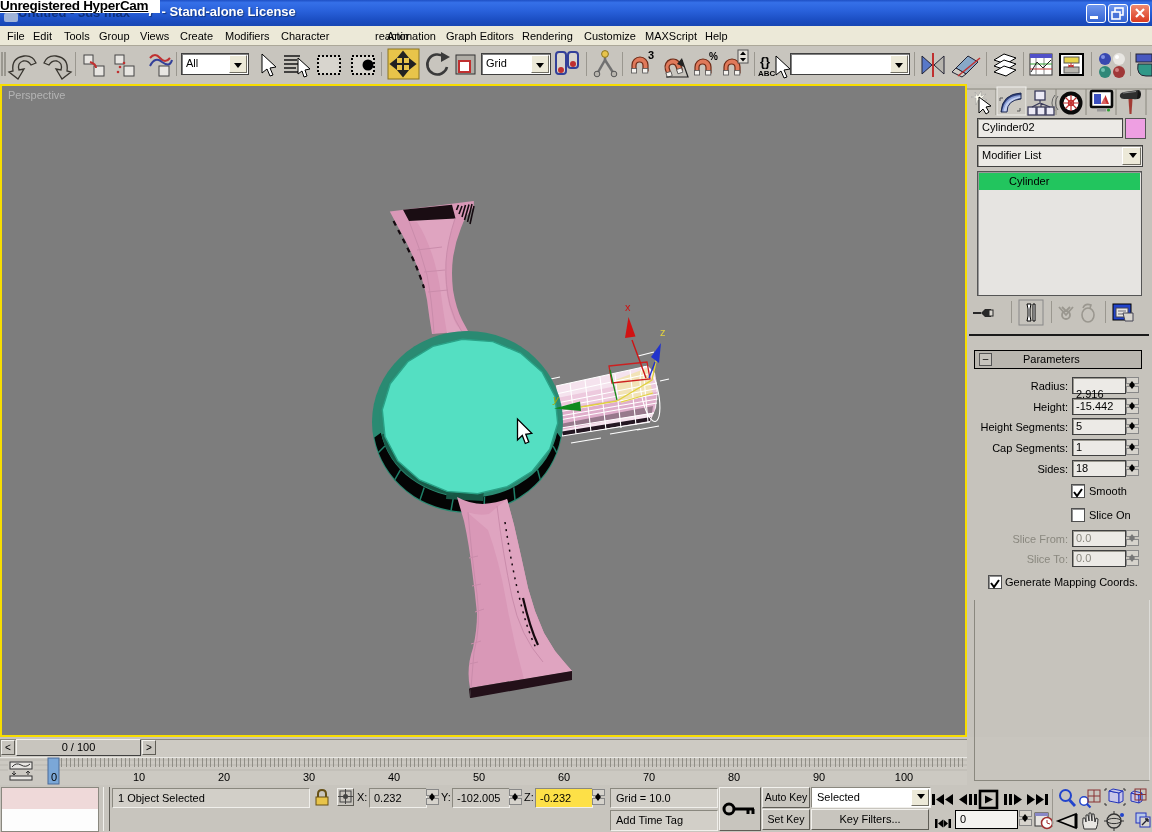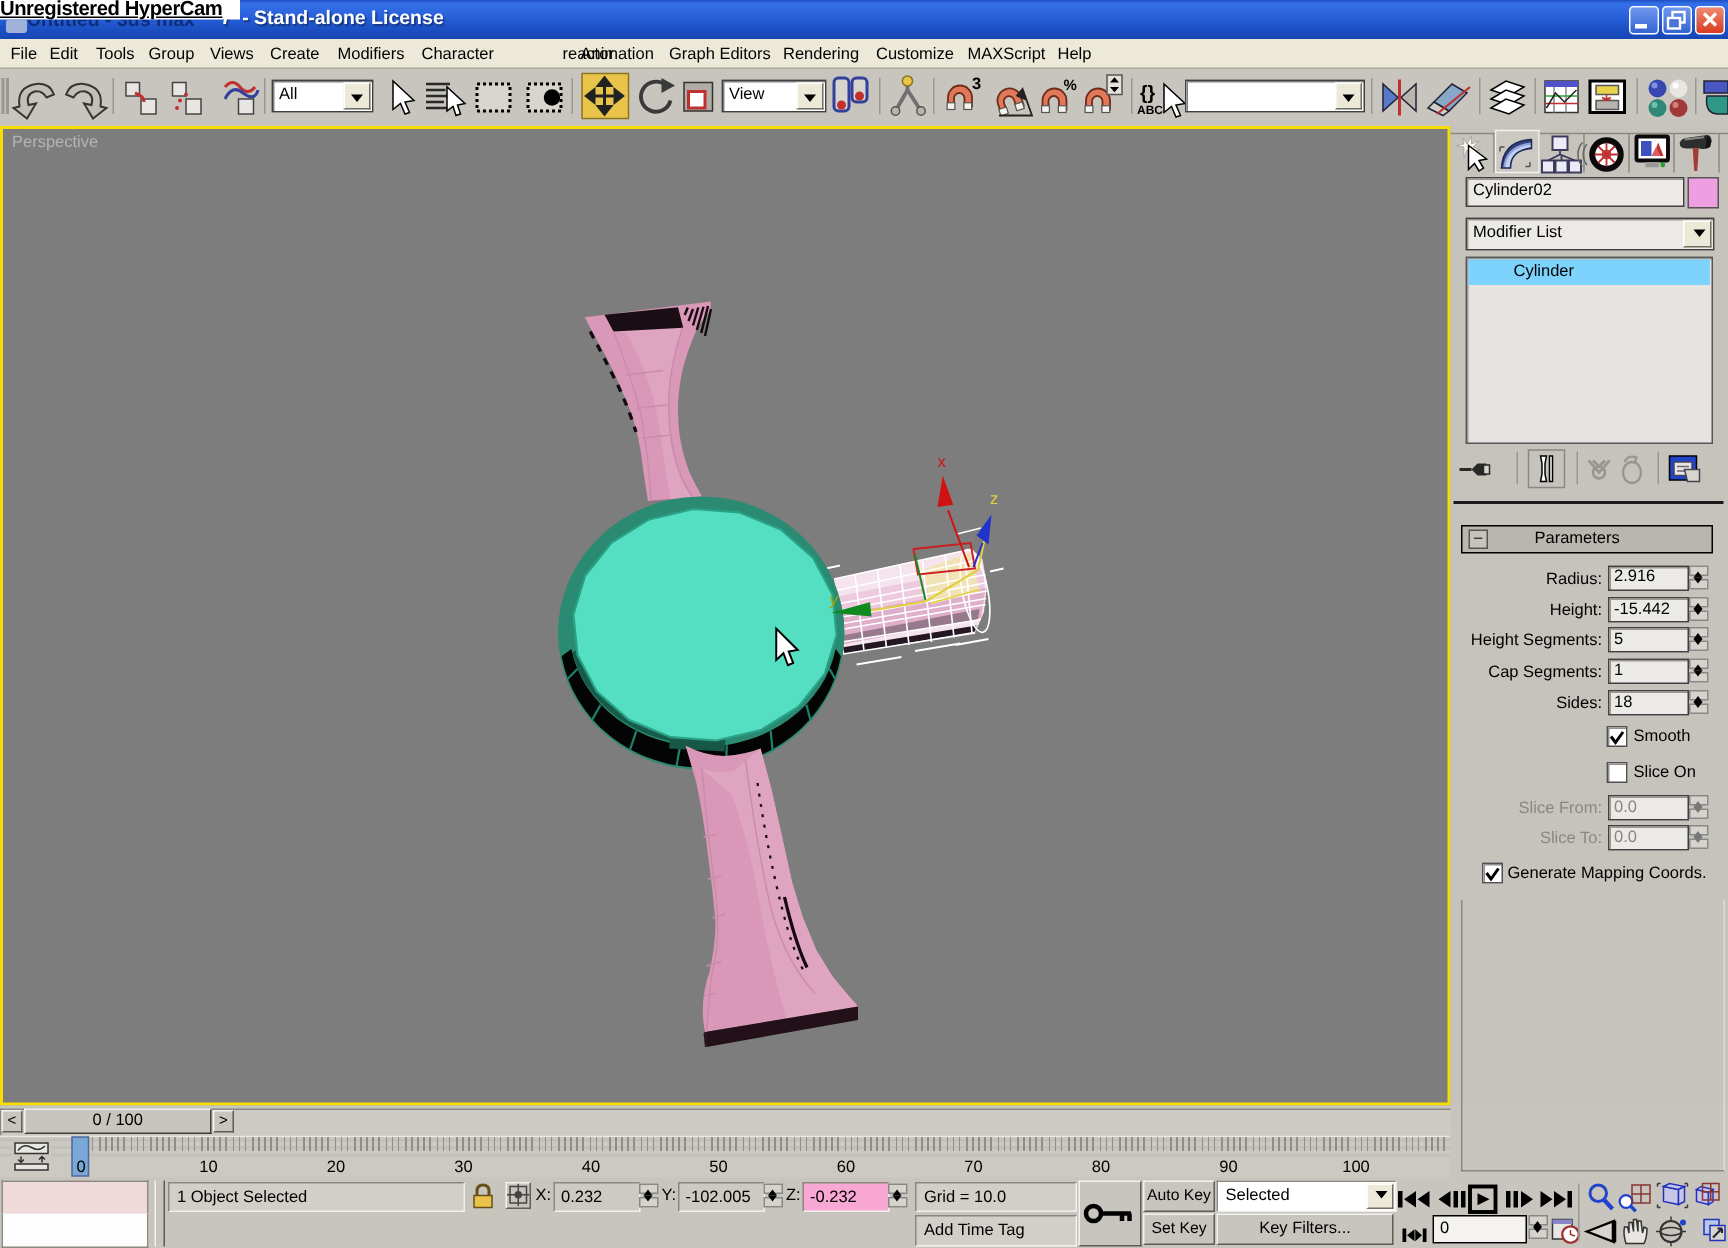--- a/index.html
+++ b/index.html
@@ -234,21 +234,21 @@
   <rect x="1136" y="8" width="16" height="8" fill="#4858c0" stroke="#223"></rect>
   <path d="M1138 18 Q1136 30 1146 30 L1152 30 L1152 18 Z" fill="#309888" stroke="#223"></path>
 </svg>
 
 <div class="combo" style="left:181px;top:7px;width:66px;">
       <span style="position:absolute;left:4px;top:3px;">All</span>
       <span class="arr"></span>
     </div>
 
 <div class="combo" style="left:481px;top:7px;width:68px;">
-      <span style="position:absolute;left:4px;top:3px;">View</span>
+      <span style="position:absolute;left:4px;top:3px;">Grid</span>
       <span class="arr"></span>
     </div>
 
 <div class="combo" style="left:790px;top:7px;width:118px;">
       <span class="arr"></span>
     </div>
 </div>
 
 <div class="abs" id="vp">
 <div style="position:absolute;left:6px;top:3px;color:#b4b4b4;font-size:11px;">Perspective</div>
@@ -439,21 +439,21 @@
     </div>
 <div class="abs" style="left:158px;top:34px;width:19px;height:19px;background:#ee9fe2;border:1px solid #555;"></div>
 
 <div class="pfield" style="left:10px;top:61px;width:164px;height:20px;">
       <span style="position:absolute;left:4px;top:3px;">Modifier List</span>
   <span style="position:absolute;right:1px;top:1px;width:17px;height:16px;background:#ece9d8;border:1px solid #fff;border-right-color:#716f64;border-bottom-color:#716f64;"></span>
   <span style="position:absolute;right:5px;top:7px;border:4px solid transparent;border-top:5px solid #000;"></span>
 </div>
 
 <div class="abs" style="left:10px;top:87px;width:163px;height:123px;background:#e6e4e1;border:1px solid #555;box-shadow:inset 1px 1px 0 #999;">
-  <div style="position:absolute;left:1px;top:1px;right:1px;height:17px;background:#7dd3fc;color:#000;font-size:11px;text-decoration:underline;">
+  <div style="position:absolute;left:1px;top:1px;right:1px;height:17px;background:#22c55e;color:#000;font-size:11px;text-decoration:underline;">
         <span style="position:absolute;left:30px;top:2px;">Cylinder</span>
       </div>
 </div>
 
 <svg width="185" height="28" style="position:absolute;left:0;top:215px;">
 
   <path d="M18 10 L24 10 L24 18 L18 18 L14 14 Z" fill="#282828"></path>
   <rect x="22" y="11" width="4" height="6" fill="#d8d5ce" stroke="#282828"></rect>
   <line x1="6" y1="14" x2="14" y2="14" stroke="#282828" stroke-width="2"></line>
   <rect x="44" y="2" width="1" height="22" fill="#9a978f"></rect>
@@ -481,21 +481,21 @@
 
 <div class="abs" style="left:2px;top:250px;width:180px;height:2px;background:#1a1a1a;"></div>
 
 <div class="abs" style="left:7px;top:266px;width:166px;height:17px;background:#b9b6af;border:1px solid #000;font-size:11px;">
   <span style="position:absolute;left:4px;top:0px;width:11px;height:11px;border:1px solid #555;background:#c6c3bc;text-align:center;line-height:9px;font-size:10px;top:2px;">–</span>
   <span style="position:absolute;left:48px;top:2px;">Parameters</span>
 </div>
 <div id="params">
   <div class="plabel" style="left:0px;top:296px;width:101px;">Radius:</div>
   <div class="pfield" style="left:105px;top:293px;width:52px;height:15px;">
-        <span style="position:absolute;left:3px;top:0;">2.916</span>
+        <span style="position:absolute;left:3px;top:10px;">2.916</span>
       </div>
   <div class="spin" style="left:159px;top:293px;">
         <span class="spinup"></span>
         <span class="spindn"></span>
       </div>
   <div class="plabel" style="left:0px;top:317px;width:101px;">Height:</div>
   <div class="pfield" style="left:105px;top:314px;width:52px;height:15px;">
         <span style="position:absolute;left:3px;top:1px;">-15.442</span>
       </div>
   <div class="spin" style="left:159px;top:314px;">
@@ -628,21 +628,21 @@
     </div>
   <span class="abs" style="left:441px;top:6px;font-size:11px;">Y:</span>
   <div class="sfield" style="left:452px;top:3px;width:56px;height:18px;background:#cdcac3;">
       <span style="position:absolute;left:4px;top:3px;">-102.005</span>
     </div>
   <div class="spin" style="left:509px;top:4px;">
       <span class="spinup"></span>
       <span class="spindn"></span>
     </div>
   <span class="abs" style="left:524px;top:6px;font-size:11px;">Z:</span>
-  <div class="sfield" style="left:535px;top:3px;width:56px;height:18px;background:#f9a8d4;">
+  <div class="sfield" style="left:535px;top:3px;width:56px;height:18px;background:#fde047;">
       <span style="position:absolute;left:4px;top:3px;">-0.232</span>
     </div>
   <div class="spin" style="left:592px;top:4px;">
       <span class="spinup"></span>
       <span class="spindn"></span>
     </div>
   <div class="sfield" style="left:610px;top:3px;width:106px;height:18px;">
       <span style="position:absolute;left:5px;top:3px;">Grid = 10.0</span>
     </div>
   

